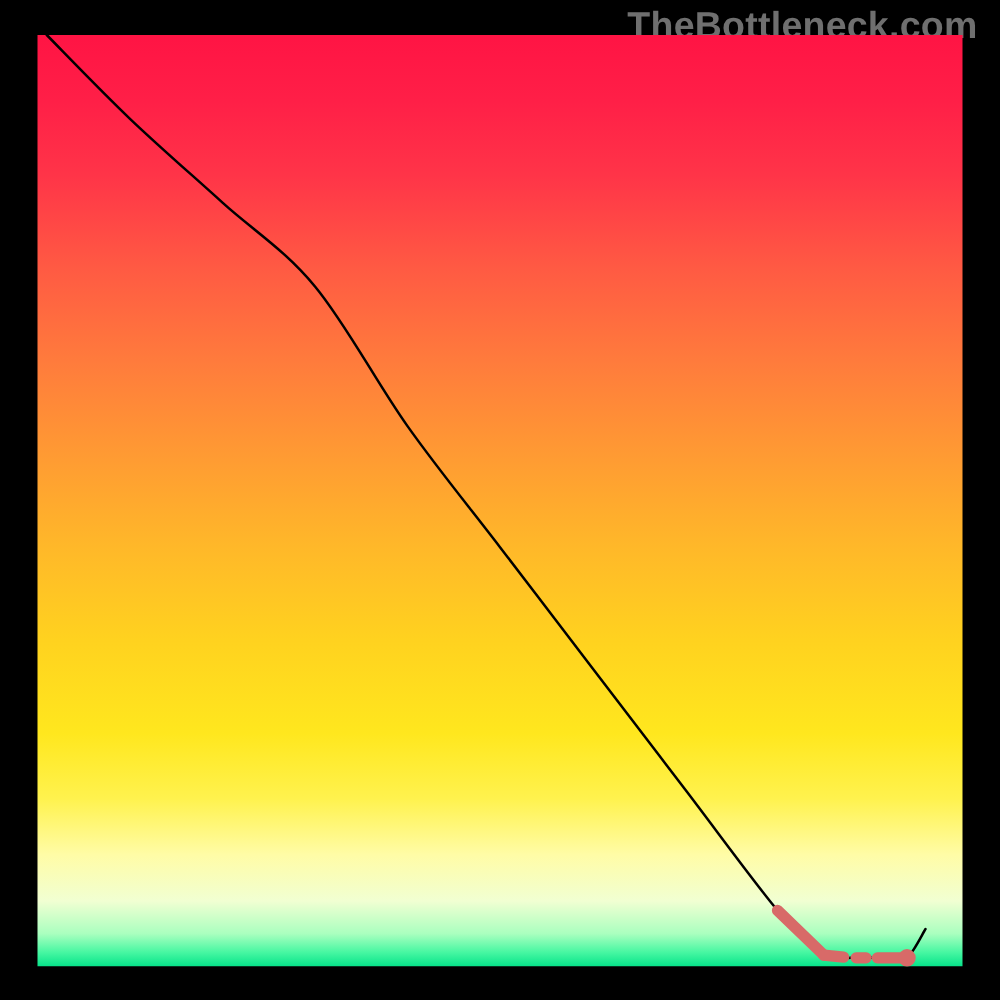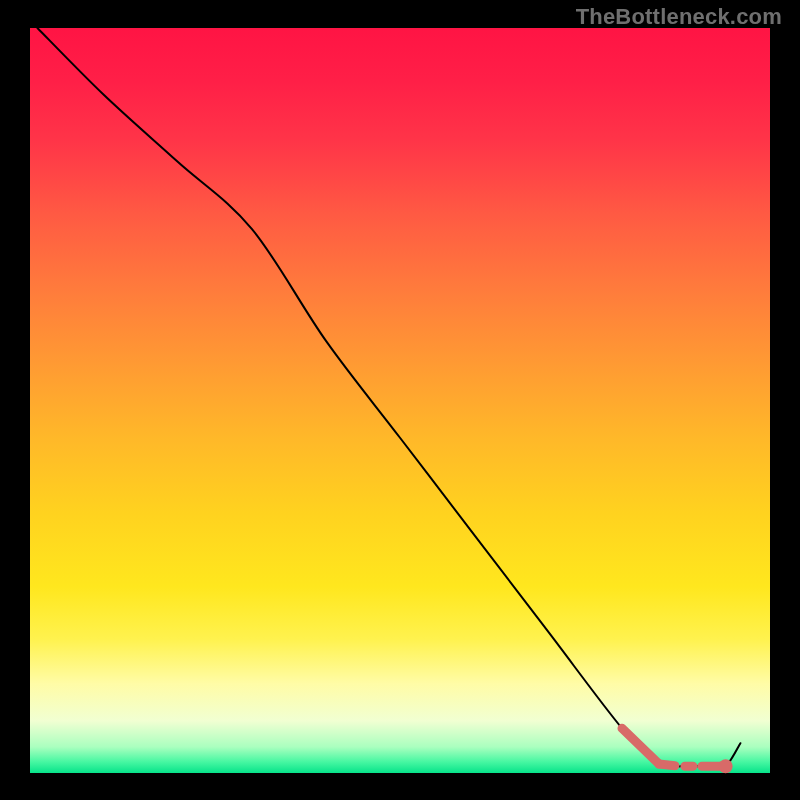--- a/index.html
+++ b/index.html
@@ -15,21 +15,21 @@
     position: relative;
     width: 800px;
     height: 800px;
     background: #000;
   }
   .watermark {
     position: absolute;
     top: 4px;
     right: 18px;
     color: #6f6f6f;
-    font-size: 22px;
+    font-size: 30px;
     font-weight: 600;
     letter-spacing: 0.2px;
   }
   svg {
     position: absolute;
     left: 0;
     top: 0;
   }
 </style>
 </head>

